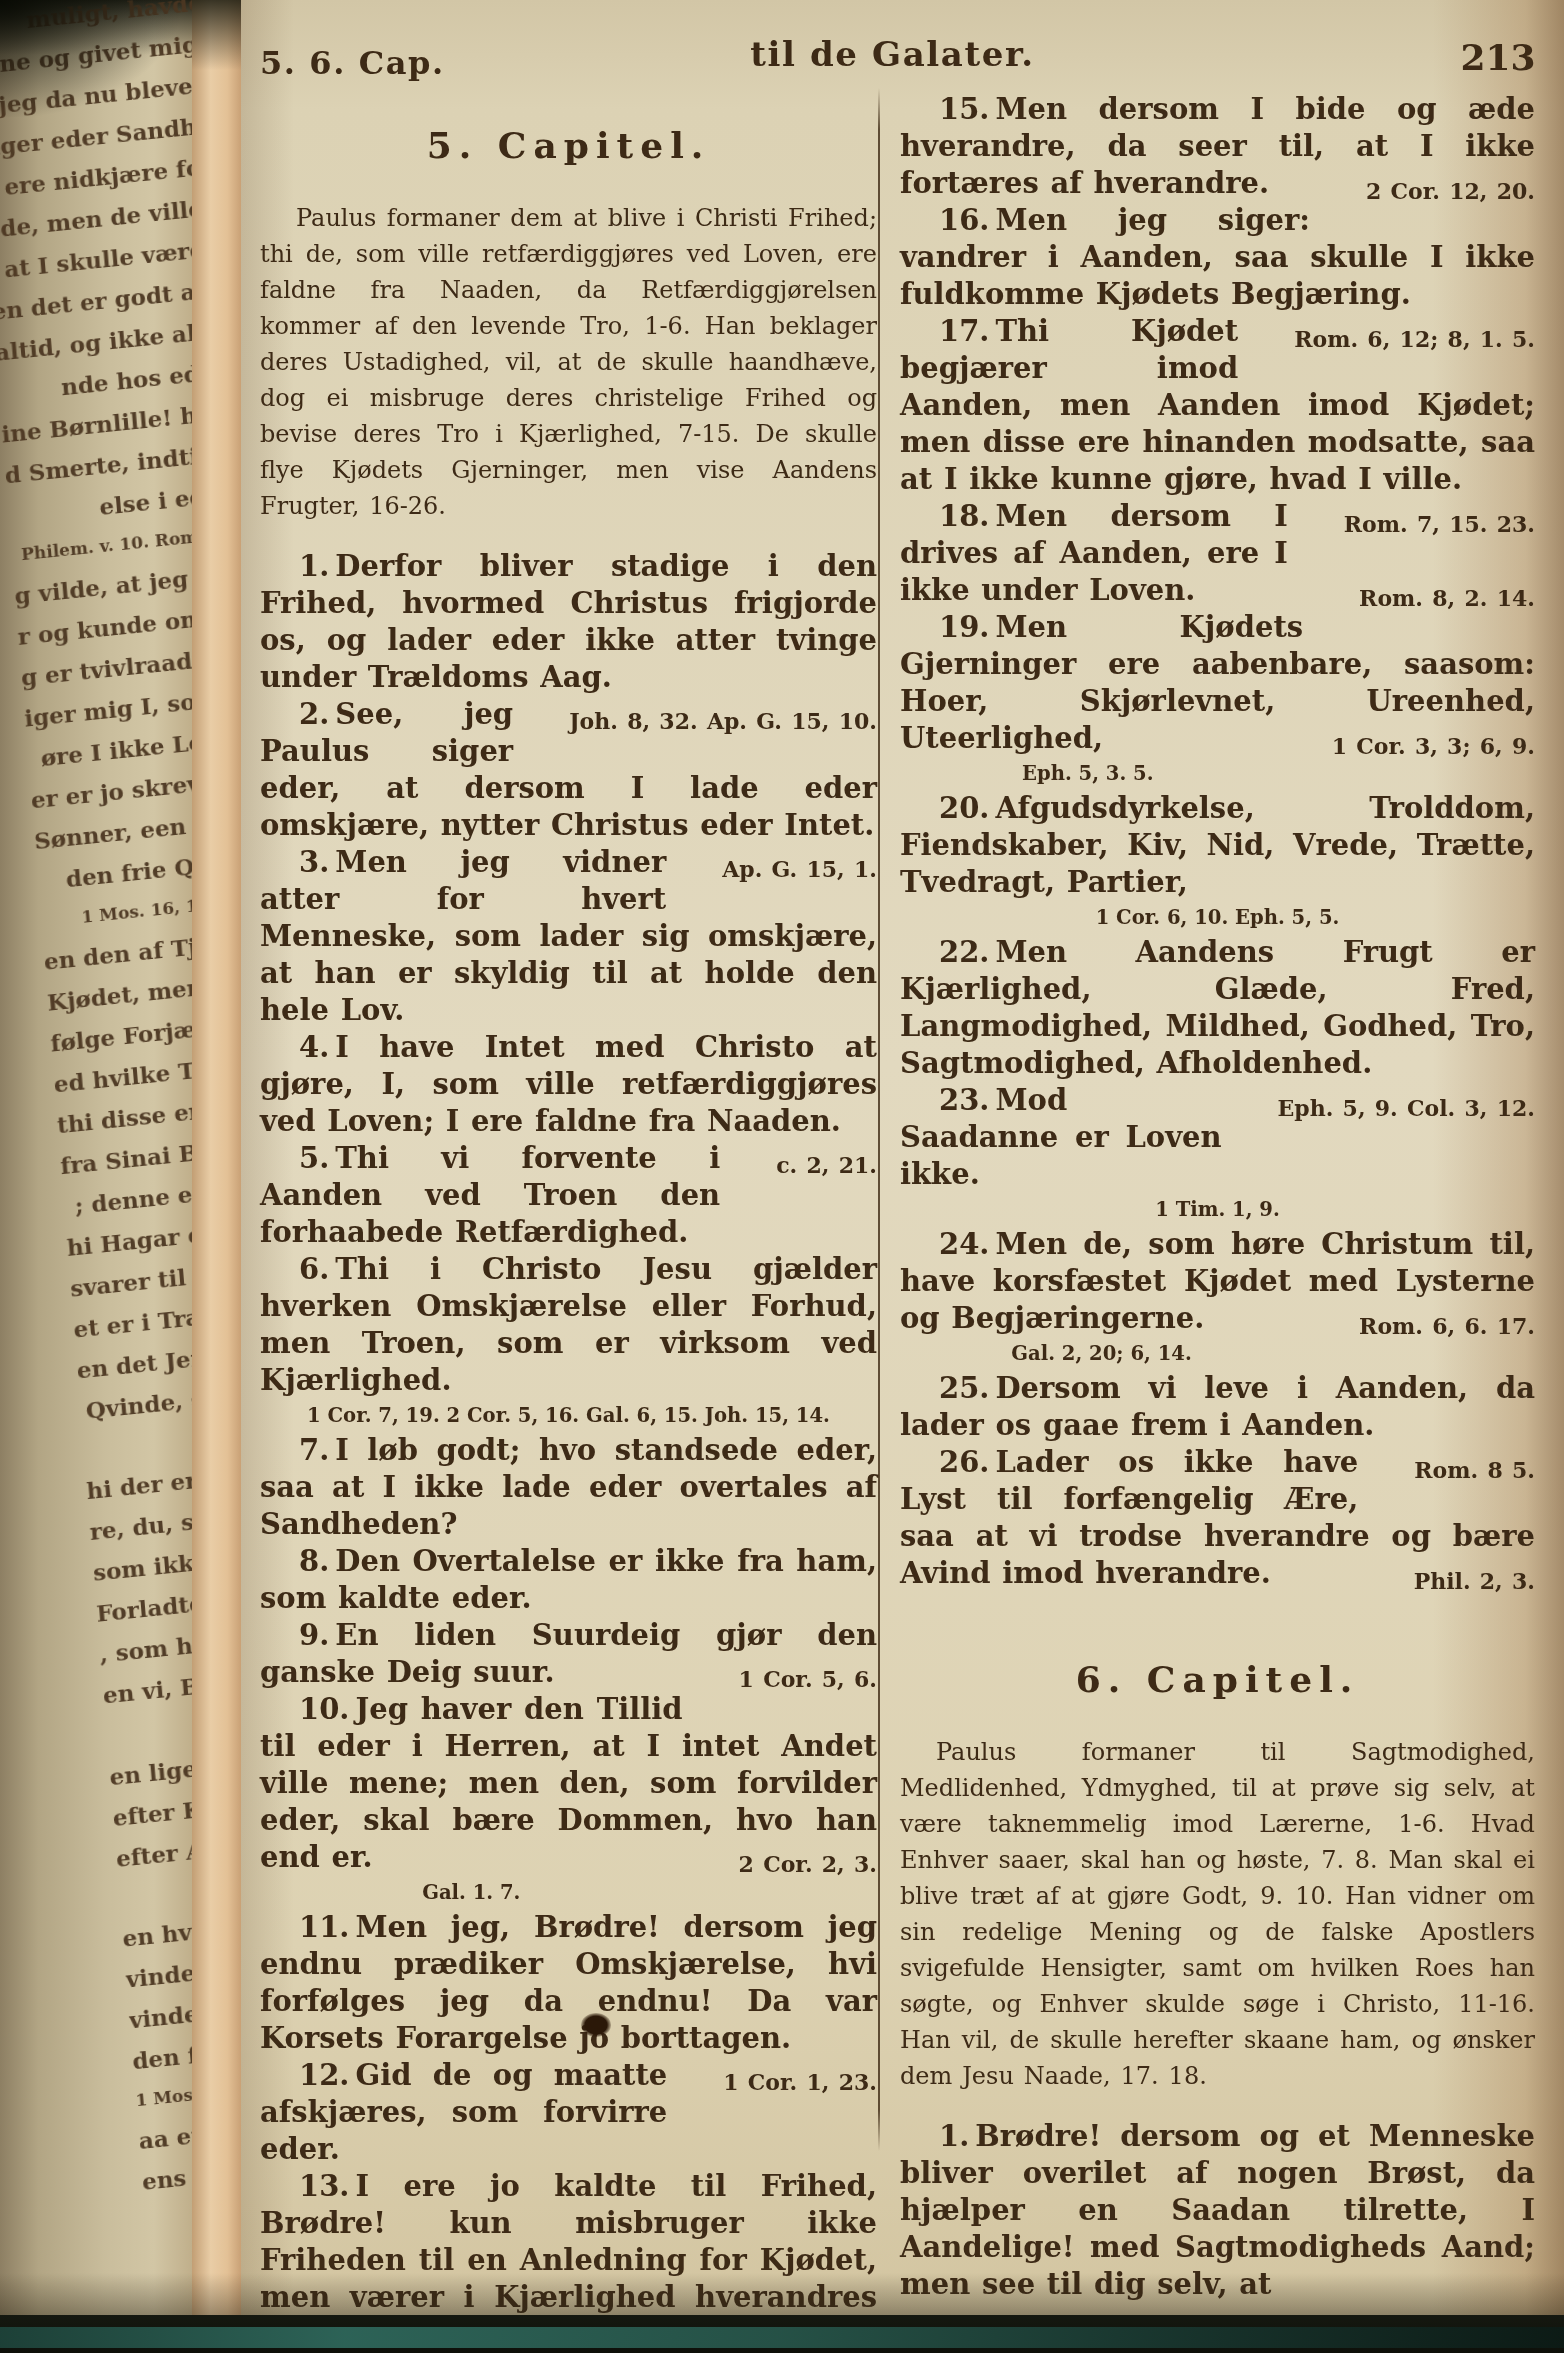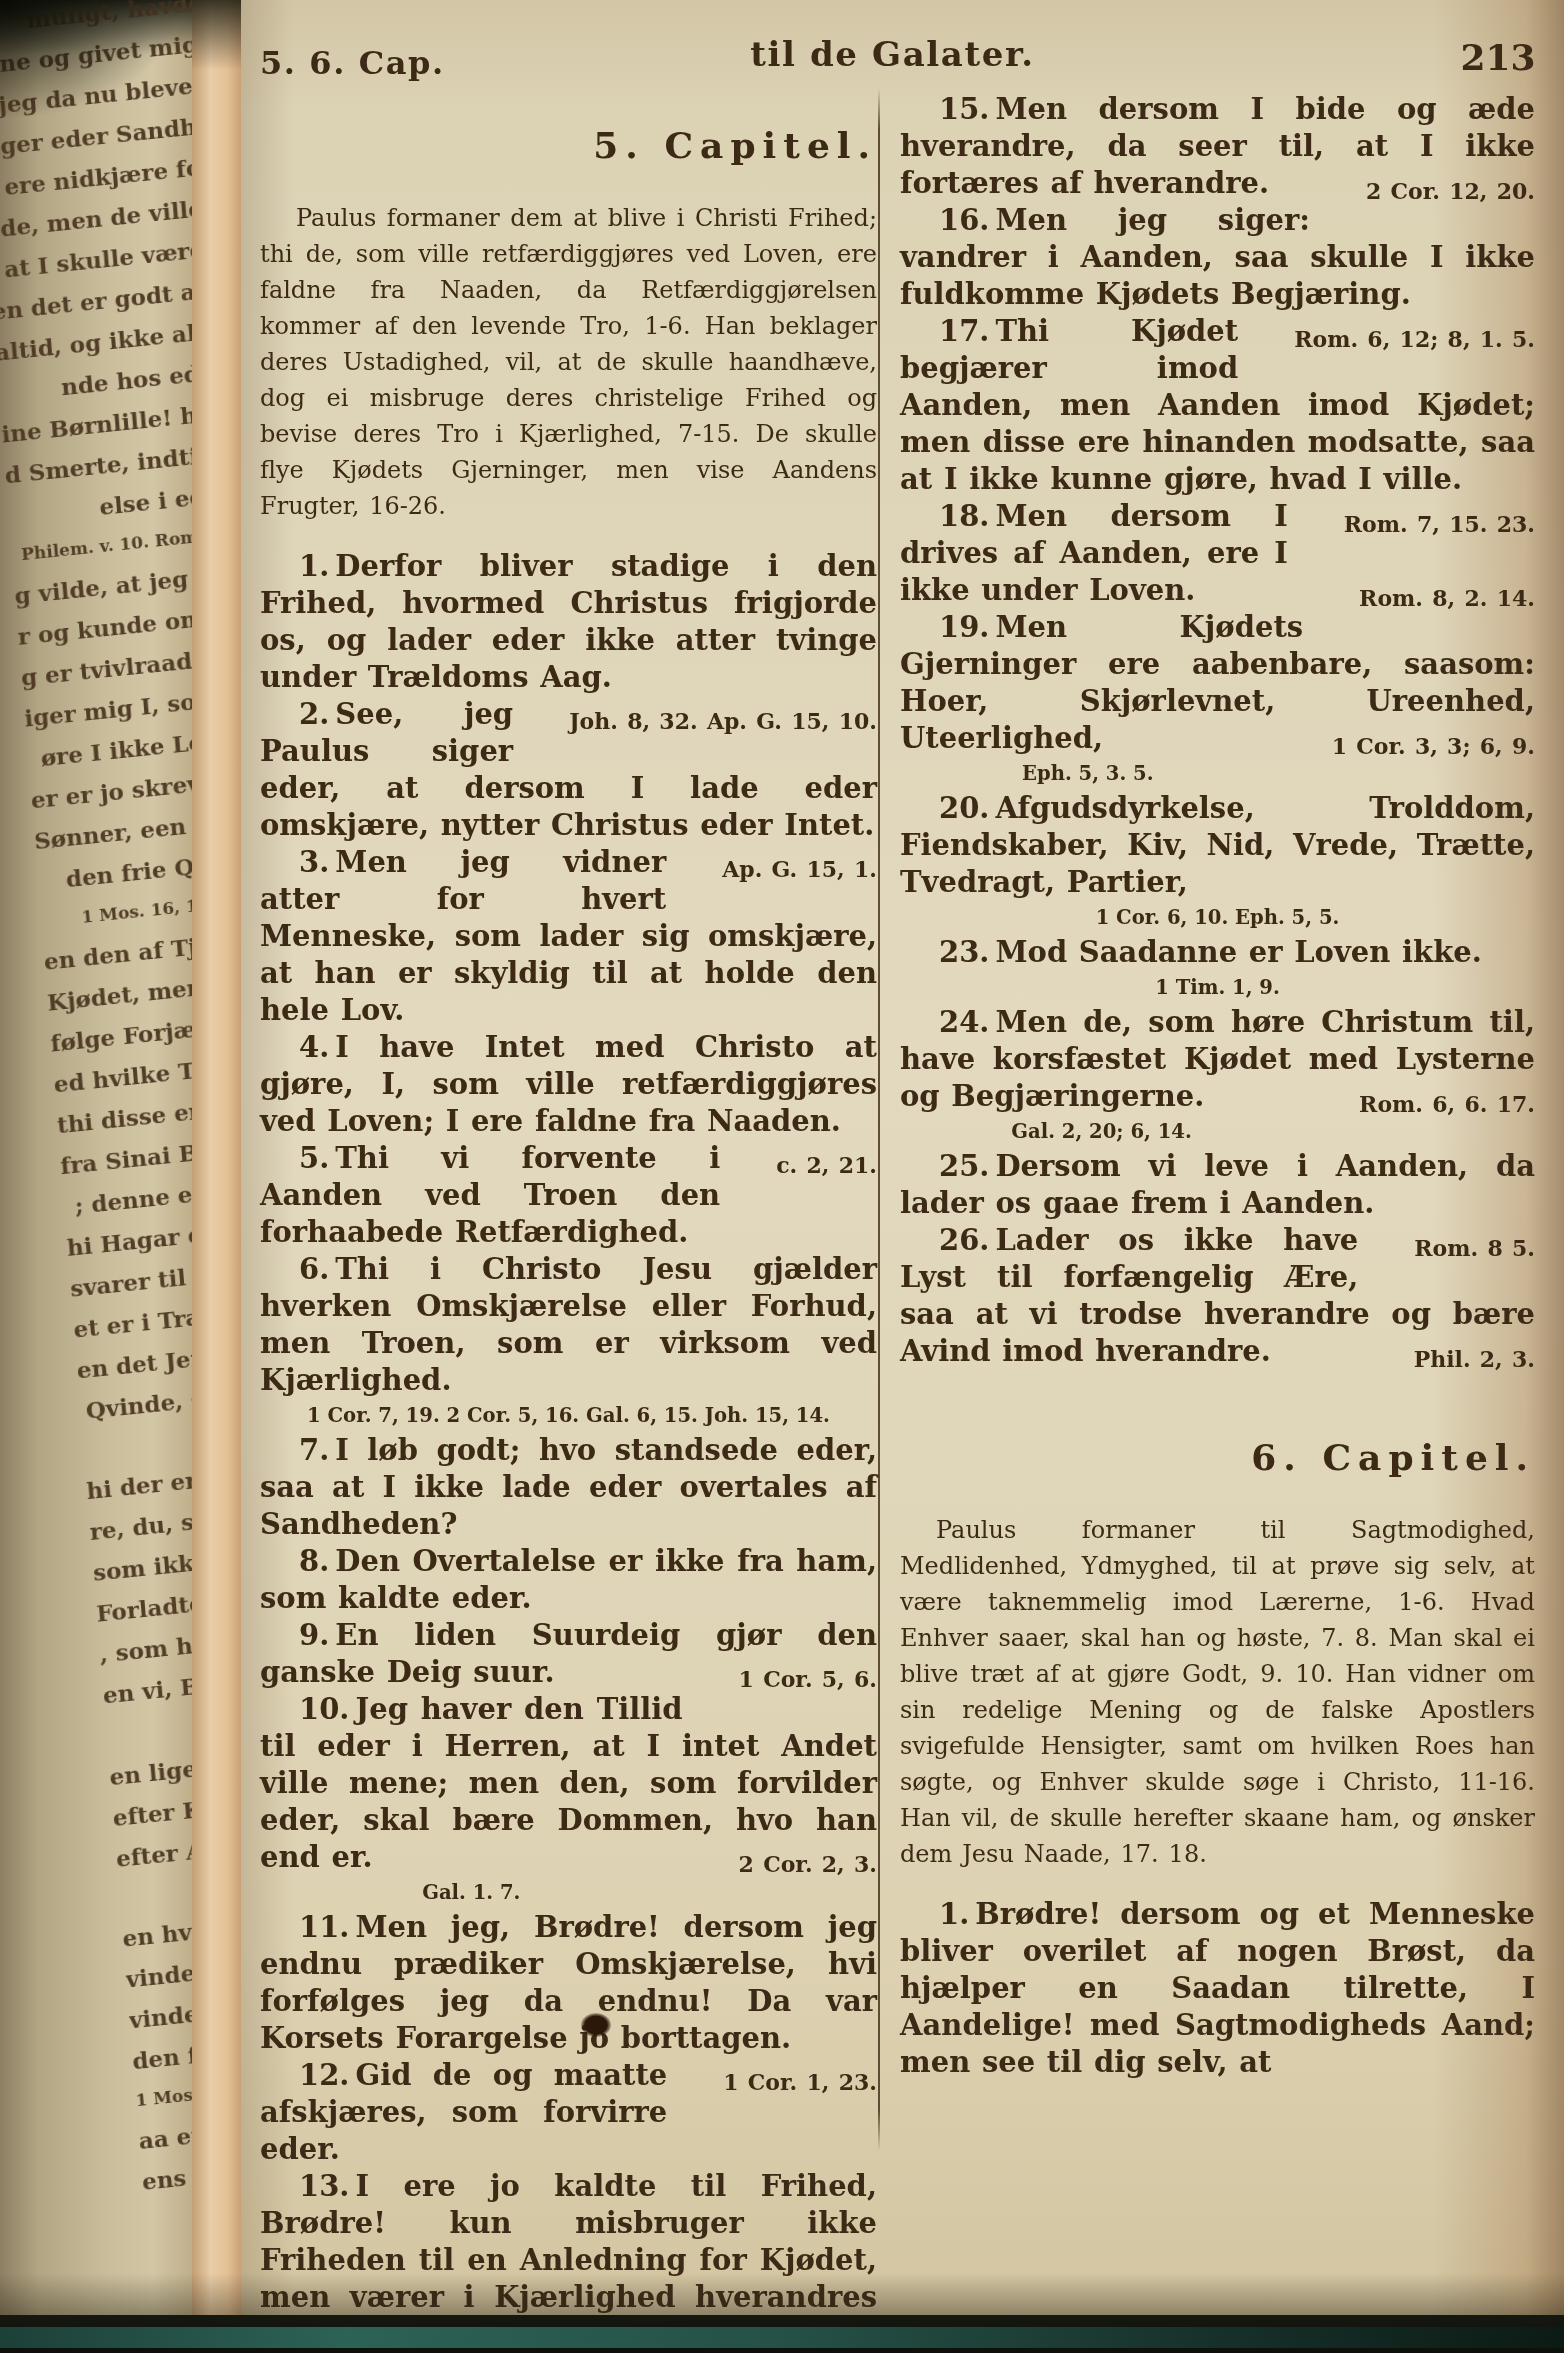--- a/index.html
+++ b/index.html
@@ -61,21 +61,21 @@
   .hdr-left{position:absolute;left:260px;top:44px;font-size:32px;font-weight:700;letter-spacing:1.6px;}
   .hdr-center{position:absolute;left:243px;width:1299px;top:34px;text-align:center;font-size:34px;font-weight:700;letter-spacing:1.6px;}
   .hdr-num{position:absolute;left:1455px;top:36px;width:86px;text-align:center;font-size:36px;font-weight:700;}
   .divider{
     position:absolute;left:878px;top:88px;width:2.3px;height:2063px;
     background:linear-gradient(180deg, rgba(62,42,20,0) 0, rgba(62,42,20,.8) 2%, rgba(62,42,20,.8) 98%, rgba(62,42,20,0) 100%);
   }
   .col{position:absolute;text-align:justify;}
   .col-left{left:260px;top:124px;width:617px;}
   .col-right{left:900px;top:91px;width:635px;}
-  .chap-head{text-align:right;font-size:36px;font-weight:700;letter-spacing:7px;margin:0 0 34px 0;}
+  .chap-head{text-align:center;font-size:36px;font-weight:700;letter-spacing:7px;margin:0 0 34px 0;}
   .summary{font-size:24px;line-height:36px;font-weight:400;text-indent:36px;margin:0 0 23.5px 0;word-spacing:2.3px;}
   .verse{font-size:29px;line-height:37px;font-weight:700;text-indent:39px;margin:0;word-spacing:1.6px;}
   .vnum{margin-right:6px;}
   .vref{float:right;font-size:22px;padding-top:7.8px;margin-left:17px;font-weight:700;}
   .refline{text-align:center;font-size:19.6px;line-height:33px;font-weight:700;text-indent:0;}
   .chap6{margin-top:66px;}
   .blot{
     position:absolute;left:581px;top:2013px;width:30px;height:23.5px;border-radius:50%;
     background:radial-gradient(ellipse at center,#2b1808 0 52%, rgba(43,24,8,0) 76%);
   }
@@ -253,20 +253,21 @@
 
       <p class="verse"><span class="vnum">18.</span><span>Men dersom I drives af Aanden, ere I ikke under Loven.</span><span class="vref">Rom. 8, 2. 14.</span></p>
 
       <p class="verse"><span class="vnum">19.</span><span>Men Kjødets Gjerninger ere aabenbare, saasom: Hoer, Skjørlevnet, Ureenhed, Uteerlighed,</span><span class="vref">1 Cor. 3, 3; 6, 9.</span></p>
       <div class="refline">Eph. 5, 3. 5.</div>
 
       <p class="verse"><span class="vnum">20.</span><span>Afgudsdyrkelse, Trolddom, Fiendskaber, Kiv, Nid, Vrede, Trætte, Tvedragt, Partier,</span></p>
 
       <div class="refline">1 Cor. 6, 10.  Eph. 5, 5.</div>
 
+      <p class="verse"><span class="vnum">22.</span><span>Men Aandens Frugt er Kjærlighed, Glæde, Fred, Langmodighed, Mildhed, Godhed, Tro, Sagtmodighed, Afholdenhed.</span><span class="vref">Eph. 5, 9. Col. 3, 12.</span></p>
 
       <p class="verse"><span class="vnum">23.</span><span>Mod Saadanne er Loven ikke.</span></p>
       <div class="refline">1 Tim. 1, 9.</div>
 
       <p class="verse"><span class="vnum">24.</span><span>Men de, som høre Christum til, have korsfæstet Kjødet med Lysterne og Begjæringerne.</span><span class="vref">Rom. 6, 6. 17.</span></p>
       <div class="refline">Gal. 2, 20; 6, 14.</div>
 
       <p class="verse"><span class="vnum">25.</span><span>Dersom vi leve i Aanden, da lader os gaae frem i Aanden.</span><span class="vref">Rom. 8 5.</span></p>
 
       <p class="verse"><span class="vnum">26.</span><span>Lader os ikke have Lyst til forfængelig Ære, saa at vi trodse hverandre og bære Avind imod hverandre.</span><span class="vref">Phil. 2, 3.</span></p>

